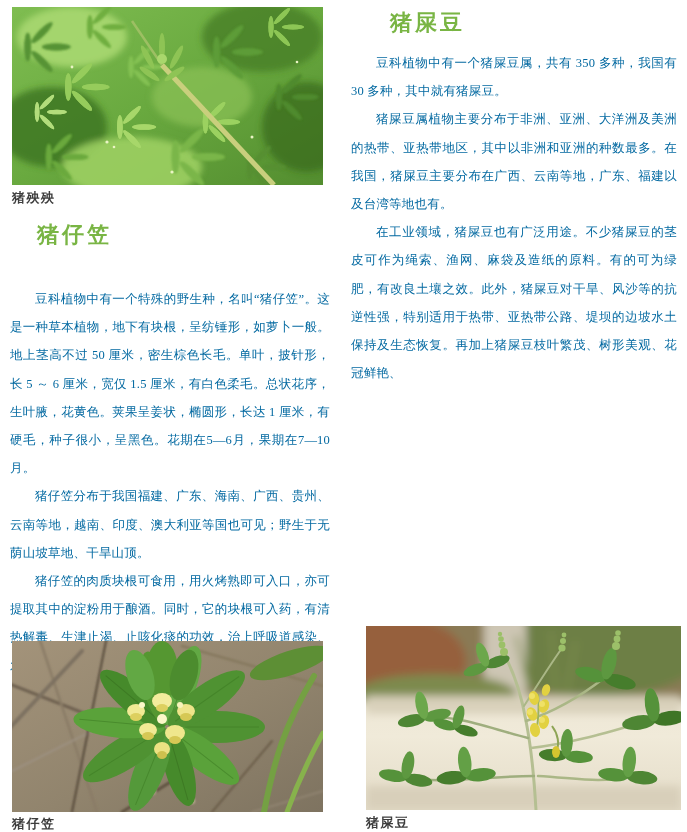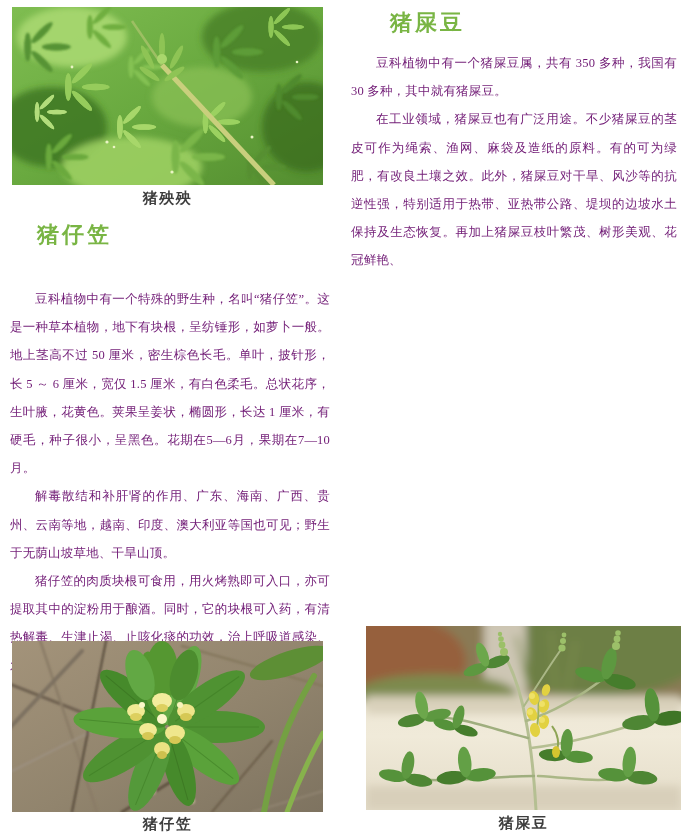--- a/index.html
+++ b/index.html
@@ -1,24 +1,24 @@
 <!DOCTYPE html>
 <html><head>
 <meta charset="utf-8">
 <style>
   html,body{margin:0;padding:0;background:#ffffff;}
   .page{position:relative;width:687px;height:832px;background:#ffffff;overflow:hidden;
         font-family:"Liberation Serif","DejaVu Serif",serif;}
   .photo{position:absolute;overflow:hidden;background:#9bc06a;}
   .photo svg{display:block;width:100%;height:100%;}
   .caption{position:absolute;font-family:"Liberation Sans","DejaVu Sans",sans-serif;
-           font-size:15px;font-weight:700;color:#3d3d3d;letter-spacing:1.5px;text-align:center;}
+           font-size:13px;font-weight:700;color:#3d3d3d;letter-spacing:1.5px;text-align:left;}
   .heading{position:absolute;margin:0;font-family:"Liberation Sans","DejaVu Sans",sans-serif;
            font-size:22px;font-weight:600;color:#79b544;letter-spacing:3px;}
-  .body-text{position:absolute;font-size:12.5px;line-height:28.2px;color:#701a75;
+  .body-text{position:absolute;font-size:12.5px;line-height:28.2px;color:#0369a1;
              text-align:justify;letter-spacing:.2px;}
   .body-text p{margin:0;text-indent:2em;}
   
   .photo-1{left:12px;top:7px;width:311px;height:178px;}
   .cap-1{left:12px;top:189px;width:311px;}
   .heading-left{left:37px;top:220px;}
   .body-left{left:10px;top:261px;width:320px;margin-top:24px;}
   .photo-2{left:12px;top:641px;width:311px;height:171px;}
   .cap-2{left:12px;top:815px;width:311px;}
   .heading-right{left:390px;top:8px;}
@@ -100,21 +100,21 @@
         <circle cx="240" cy="130" r="1.5"></circle>
           <circle cx="285" cy="55" r="1.3"></circle>
       </g>
     </svg>
   </figure>
   <div class="caption cap-1">猪殃殃</div>
 
   <h2 class="heading heading-left">猪仔笠</h2>
   <div class="body-text body-left">
       <p>豆科植物中有一个特殊的野生种，名叫“猪仔笠”。这是一种草本植物，地下有块根，呈纺锤形，如萝卜一般。地上茎高不过 50 厘米，密生棕色长毛。单叶，披针形，长 5 ～ 6 厘米，宽仅 1.5 厘米，有白色柔毛。总状花序，生叶腋，花黄色。荚果呈姜状，椭圆形，长达 1 厘米，有硬毛，种子很小，呈黑色。花期在5—6月，果期在7—10月。</p>
-      <p>解毒散结和补肝肾的作用、广东、海南、广西、贵州、云南等地，越南、印度、澳大利亚等国也可见；野生于无荫山坡草地、干旱山顶。</p>
+      <p>猪仔笠分布于我国福建、广东、海南、广西、贵州、云南等地，越南、印度、澳大利亚等国也可见；野生于无荫山坡草地、干旱山顶。</p>
       <p>猪仔笠的肉质块根可食用，用火烤熟即可入口，亦可提取其中的淀粉用于酿酒。同时，它的块根可入药，有清热解毒、生津止渴、止咳化痰的功效，治上呼吸道感染、发热烦渴，外用可治跌打损伤。</p>
     </div>
 
   <figure class="photo photo-2" style="margin:0">
     <svg viewBox="0 0 311 171" preserveAspectRatio="none">
       <defs>
         <linearGradient id="p2bg" x1="0" y1="0" x2="1" y2="1">
           <stop offset="0" stop-color="#a3937a"></stop>
             <stop offset=".55" stop-color="#91846d"></stop>
             <stop offset="1" stop-color="#7e7360"></stop>
@@ -216,20 +216,21 @@
         <circle cx="130" cy="64" r="3" fill="#fbf7c8"></circle>
         <circle cx="168" cy="64" r="3" fill="#f8f3ba"></circle>
       </g>
     </svg>
   </figure>
   <div class="caption cap-2">猪仔笠</div>
 
   <h2 class="heading heading-right">猪屎豆</h2>
   <div class="body-text body-right">
       <p>豆科植物中有一个猪屎豆属，共有 350 多种，我国有 30 多种，其中就有猪屎豆。</p>
+      <p>猪屎豆属植物主要分布于非洲、亚洲、大洋洲及美洲的热带、亚热带地区，其中以非洲和亚洲的种数最多。在我国，猪屎豆主要分布在广西、云南等地，广东、福建以及台湾等地也有。</p>
       <p>在工业领域，猪屎豆也有广泛用途。不少猪屎豆的茎皮可作为绳索、渔网、麻袋及造纸的原料。有的可为绿肥，有改良土壤之效。此外，猪屎豆对干旱、风沙等的抗逆性强，特别适用于热带、亚热带公路、堤坝的边坡水土保持及生态恢复。再加上猪屎豆枝叶繁茂、树形美观、花冠鲜艳、</p>
     </div>
 
   <figure class="photo photo-3" style="margin:0">
     <svg viewBox="0 0 315 184" preserveAspectRatio="none">
       <defs>
         <linearGradient id="p3bot" x1="0" y1="0" x2="0" y2="1">
           <stop offset="0" stop-color="#e9e1cf"></stop>
             <stop offset=".6" stop-color="#f0ead9"></stop>
             <stop offset="1" stop-color="#e4dcc8"></stop>

